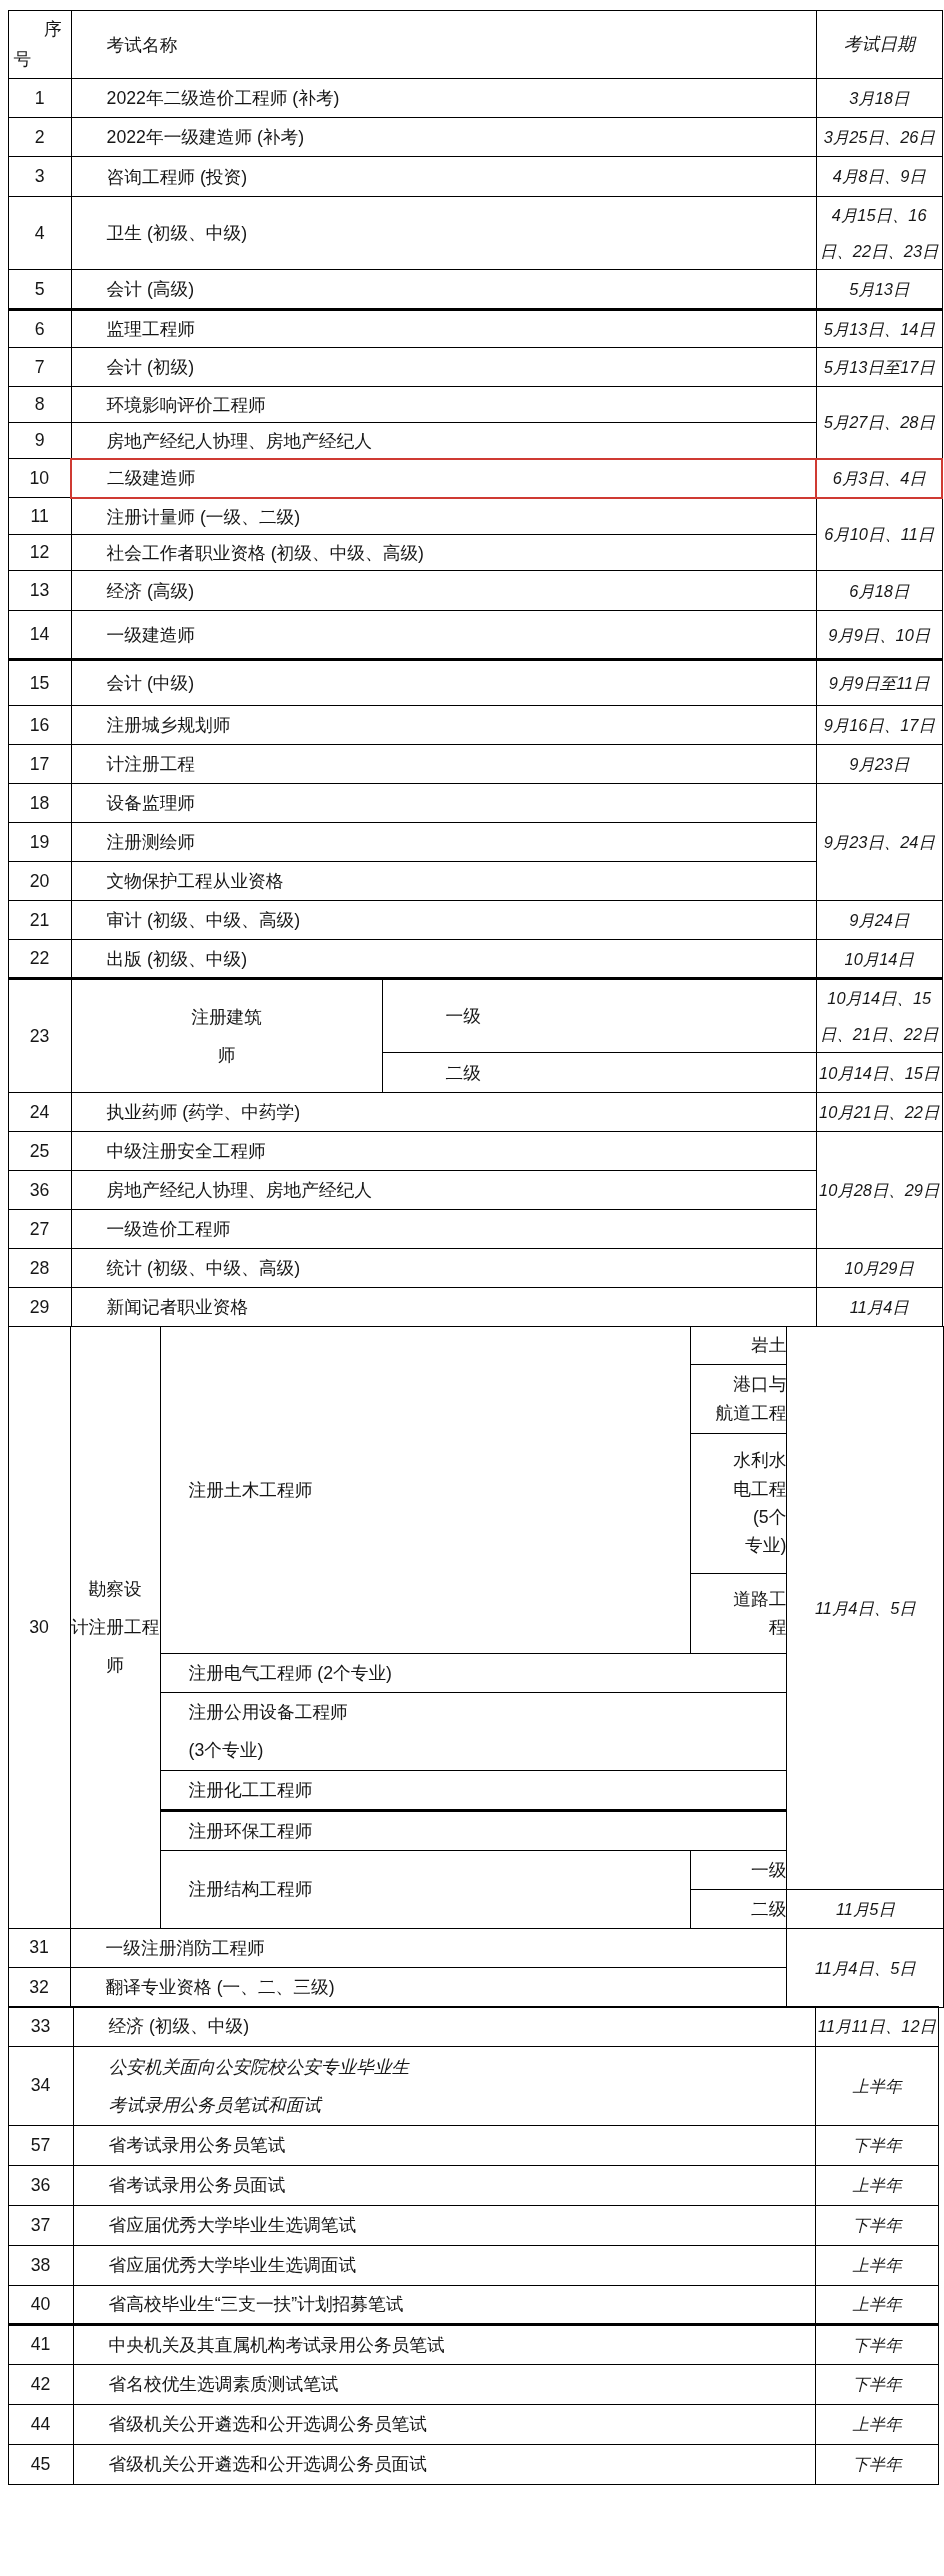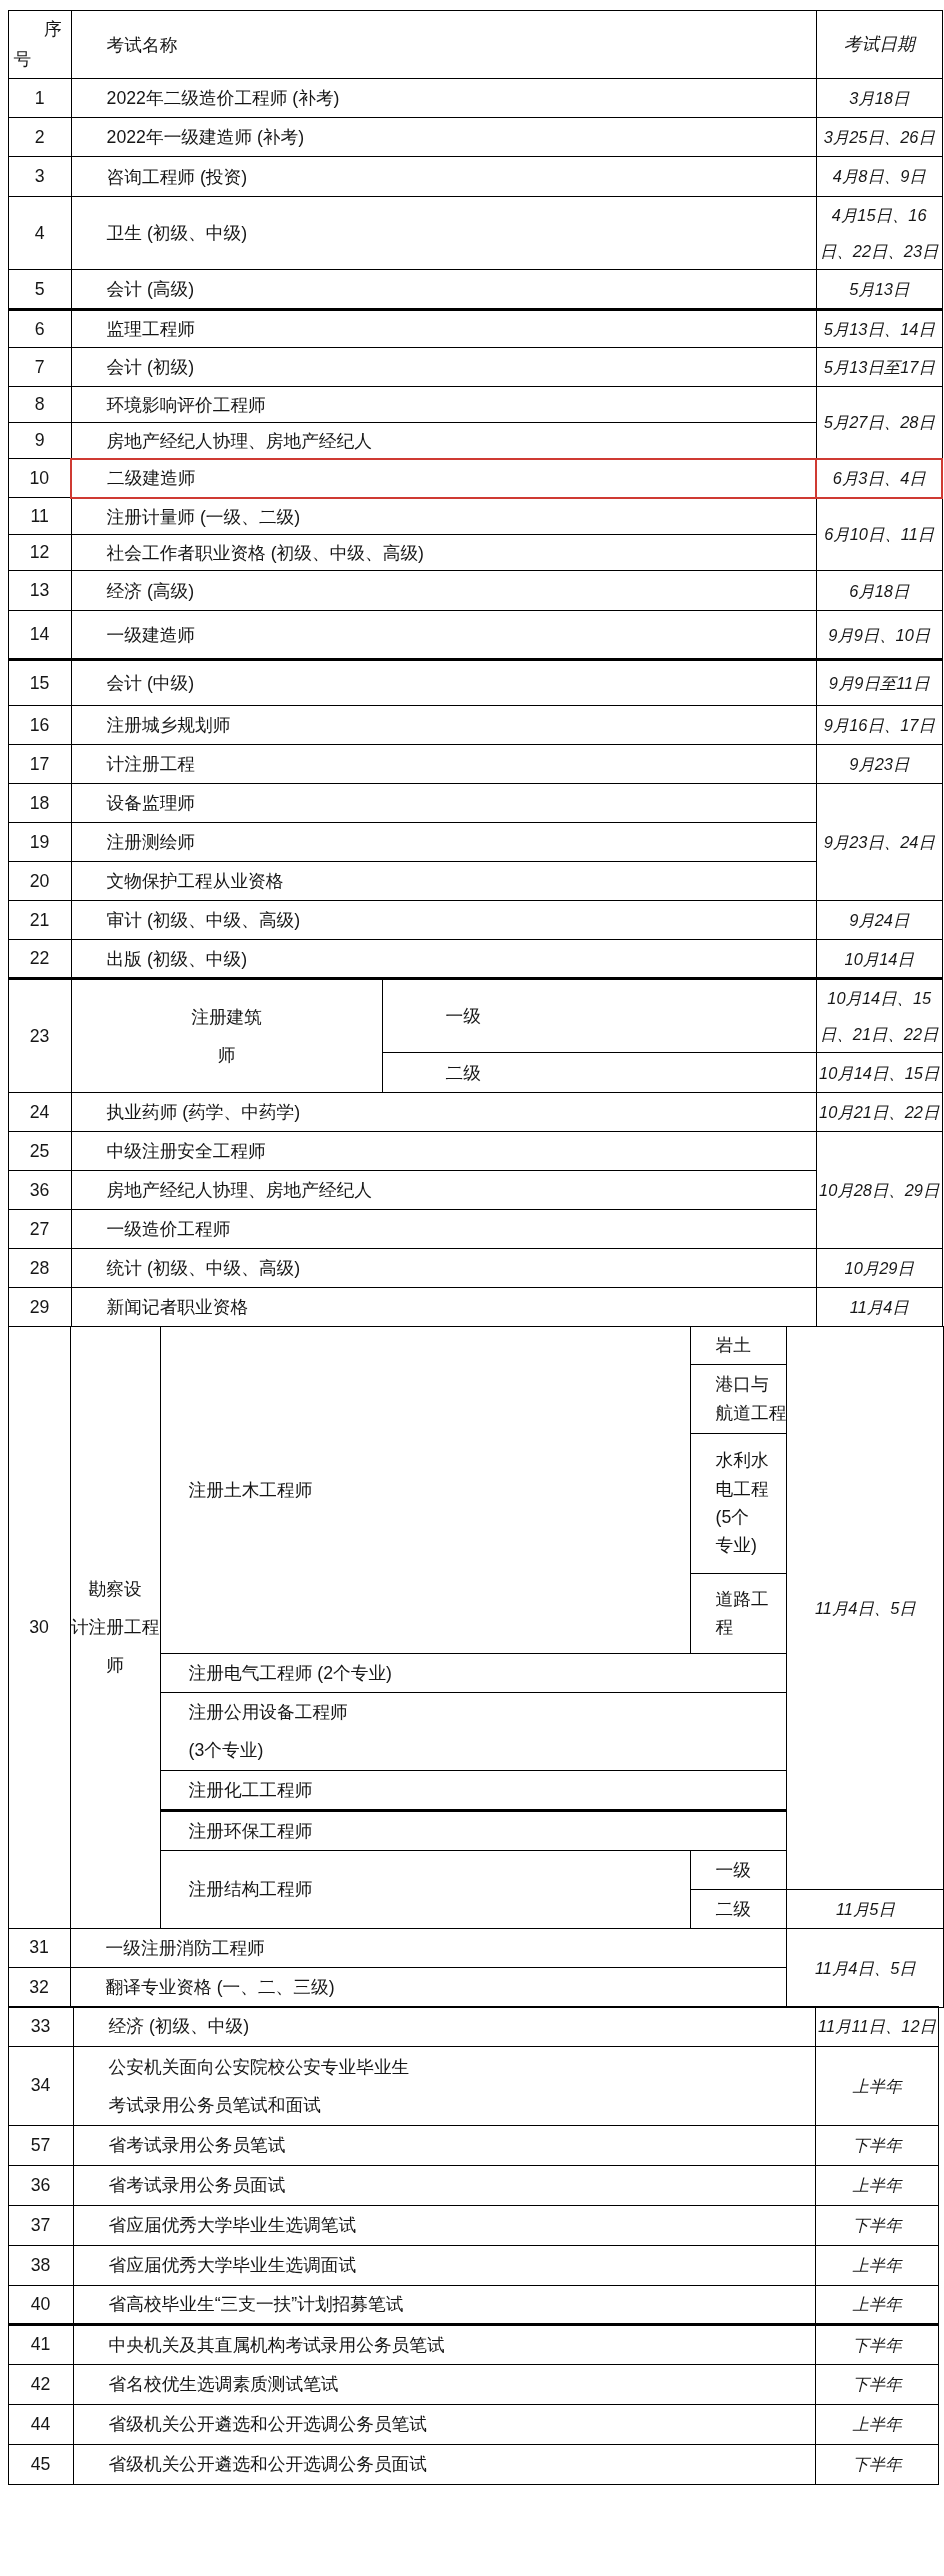--- a/index.html
+++ b/index.html
@@ -9,23 +9,23 @@
   .tbl + .tbl{margin-top:-1.9px;}
   td,th{border:1.3px solid #000;vertical-align:middle;overflow:hidden;
         font-size:17.7px;font-weight:400;padding:0;}
   td.no,th.no{text-align:center;}
   td.name,th.name{text-align:left;padding-left:35px;}
   td.date,th.date{text-align:center;font-size:16.4px;padding:0 2.5px;white-space:pre;line-height:2.2;font-style:italic;}
   th.date{font-size:17.7px;}
   td.lvl{ text-align:left;padding-left:63px;}
   td.grp{text-align:center;white-space:pre;line-height:2.15;}
   td.l3{text-align:left;padding-left:28px;white-space:pre;line-height:2.15;}
-  td.l4{text-align:left;white-space:pre;line-height:1.6;padding-left:25px;}
+  td.l4{text-align:right;white-space:pre;line-height:1.6;padding-left:25px;}
   td.arch{text-align:center;white-space:pre;line-height:2.15;}
-  td.pre{white-space:pre;line-height:2.15;}
+  td.pre{white-space:pre;line-height:2.15;font-style:italic;}
   tr{height:39px;}
   tr.pb td{border-bottom-width:3.2px;}
   td.hl{border:2.5px solid var(--hl,#cf3a33);}
   [data-split-chars]{display:flex;flex-direction:column;line-height:1.65;}
   [data-split-chars] span:first-child{align-self:flex-end;padding-right:8.8px;}
   [data-split-chars] span:last-child{align-self:flex-start;padding-left:5px;}
 </style>
 </head>
 <body>
 

